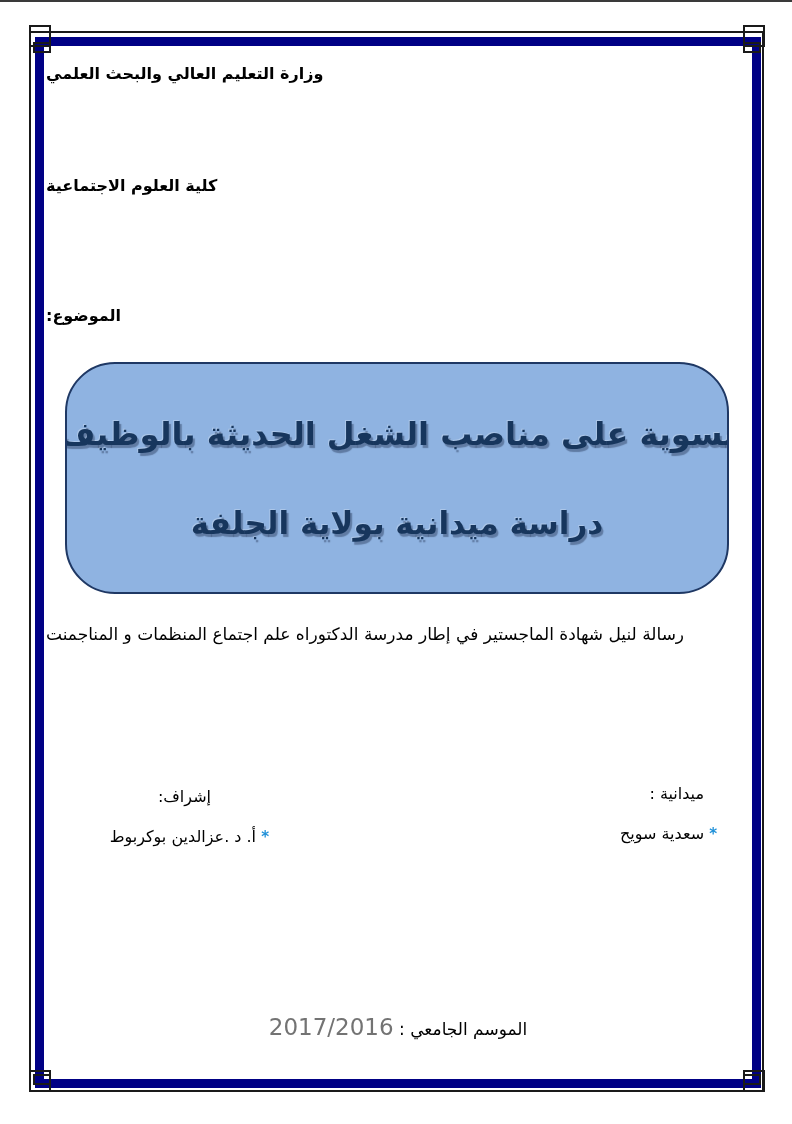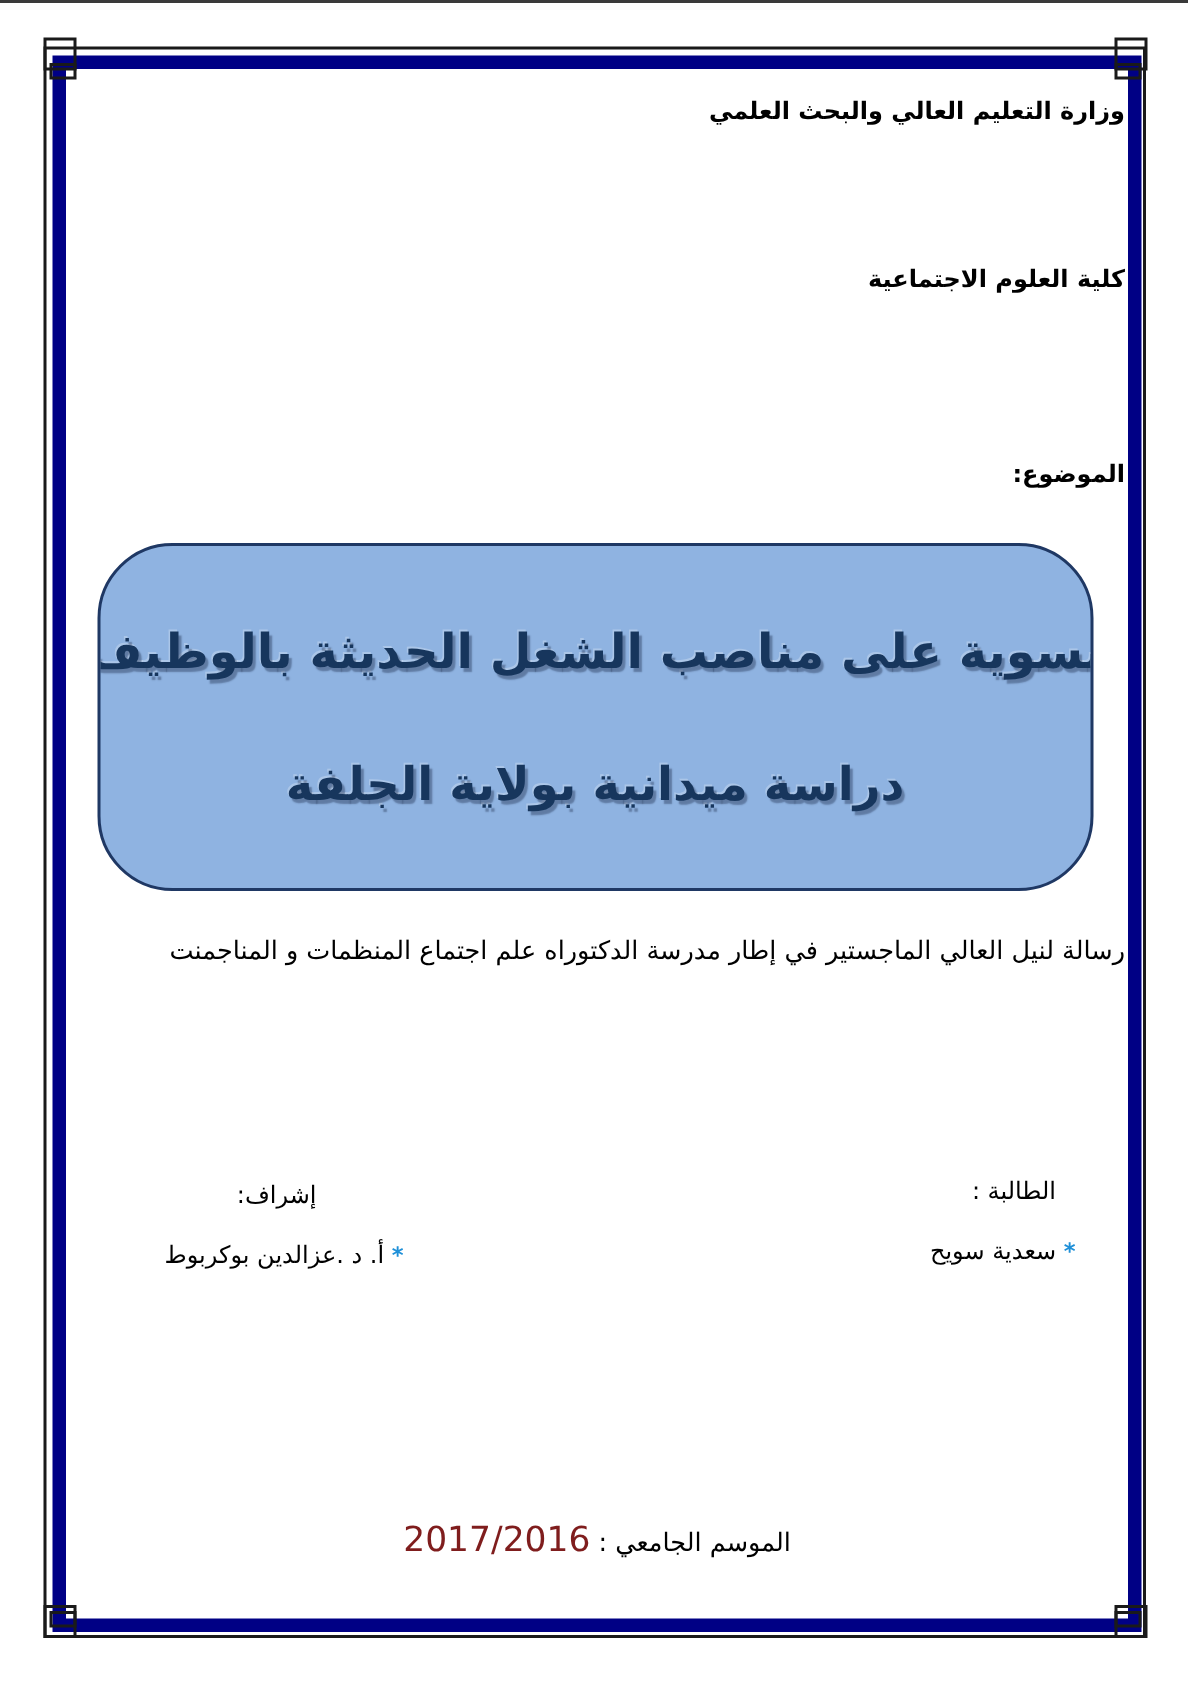--- a/index.html
+++ b/index.html
@@ -52,21 +52,21 @@
 
   
   .content {
     position: absolute;
     left: 46px; top: 46px; right: 42px; bottom: 46px;
     direction: rtl;
   }
   .center-line {
     position: absolute;
     left: 0; right: 0;
-    text-align: right;
+    text-align: left;
     color: #000000;
   }
   .hdr {
     font-weight: bold;
     font-size: 16px;
   }
   .hdr1 { top: 18px; }
   .hdr2 { top: 74px; }
   .hdr3 { top: 130px; }
   .subject { top: 260px; font-weight: bold; font-size: 16px; }
@@ -117,21 +117,21 @@
   .year-line {
     position: absolute;
     left: 0; right: 0;
     top: 968px;
     text-align: center;
     font-size: 17px;
     color: #000000;
     direction: rtl;
   }
   .year-value {
-    color: #7f1d1d;
+    color: #737373;
     font-size: 23px;
     font-weight: normal;
   }
 </style>
 </head>
 <body>
 
 <div class="page">
   <div class="page-top-edge"></div>
 
@@ -151,23 +151,23 @@
     <div class="center-line hdr hdr1">وزارة التعليم العالي والبحث العلمي</div>
     <div class="center-line subject">الموضوع:</div>
 
     <div class="center-line hdr hdr3">كلية العلوم الاجتماعية</div>
 
     <div class="title-box">
       <div class="title-line title-line-1">الهيمنة النسوية على مناصب الشغل الحديثة بالوظيف العمومي</div>
       <div class="title-line title-line-2">دراسة ميدانية بولاية الجلفة</div>
     </div>
 
-    <div class="center-line desc desc1">رسالة لنيل العالي الماجستير في إطار مدرسة الدكتوراه علم اجتماع المنظمات و المناجمنت</div>
+    <div class="center-line desc desc1">رسالة لنيل شهادة الماجستير في إطار مدرسة الدكتوراه علم اجتماع المنظمات و المناجمنت</div>
 
-    <div class="abs-rtl student-label">الطالبة :</div>
+    <div class="abs-rtl student-label">ميدانية :</div>
     <div class="abs-rtl student-name">
       <span class="star">*</span>
       <span>سعدية سويح</span>
     </div>
 
     <div class="abs-rtl supervisor-label">إشراف:</div>
     <div class="abs-rtl supervisor-name">
       <span class="star">*</span>
       <span>أ. د .عزالدين بوكربوط</span>
     </div>

